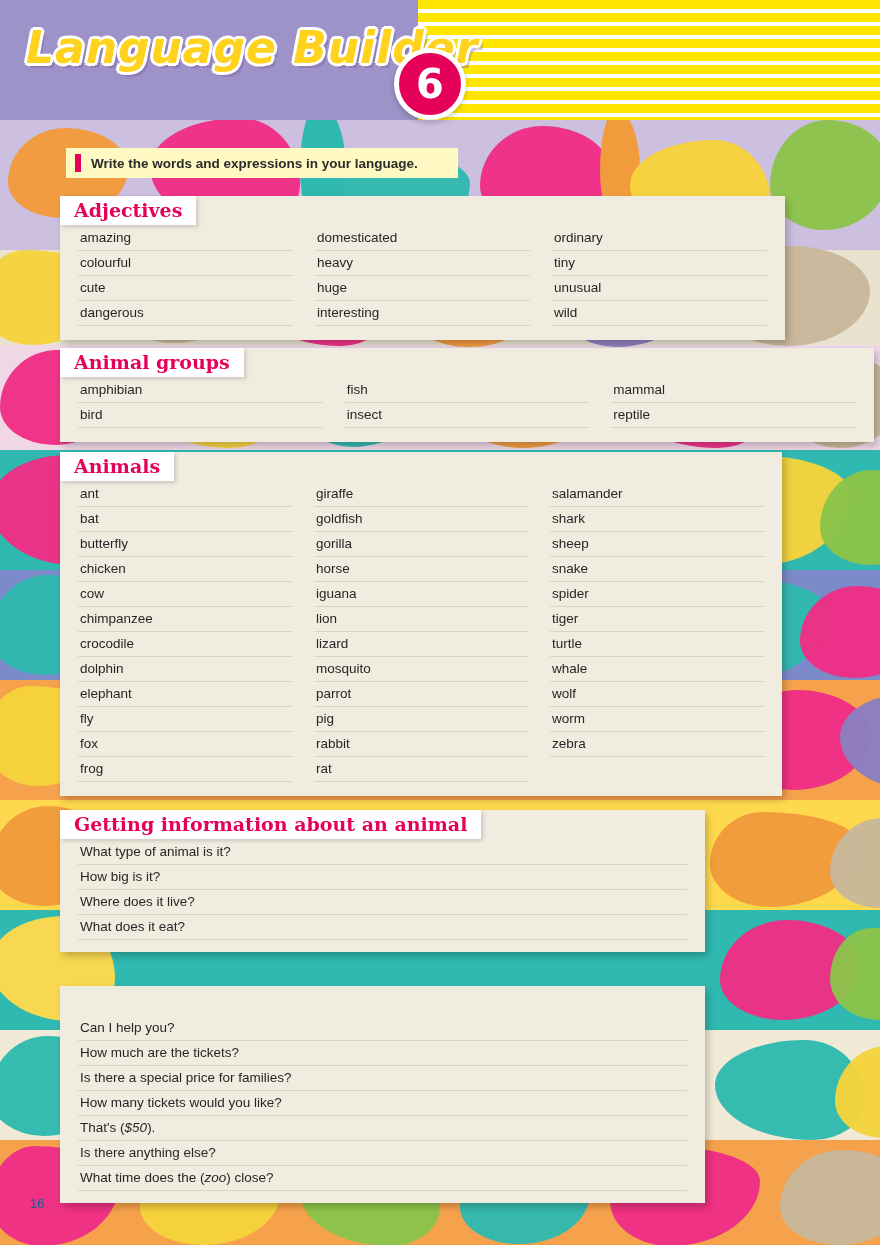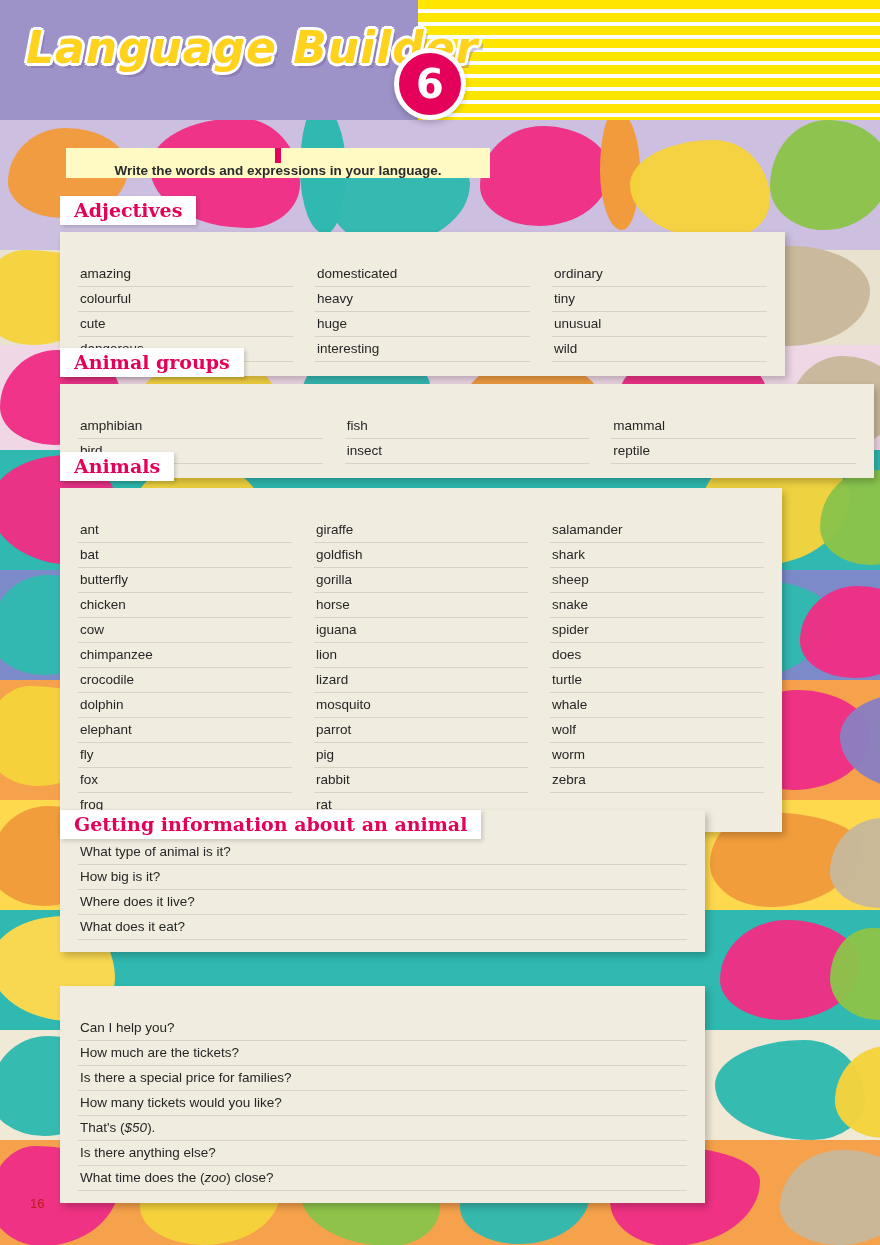--- a/index.html
+++ b/index.html
@@ -108,27 +108,26 @@
     text-align: center;
     z-index: 7;
     box-shadow: 0 3px 6px rgba(0,0,0,0.2);
   }
 
   
   #instruction {
     position: absolute;
     top: 148px;
     left: 66px;
-    width: 424px;
+    width: 392px;
     height: 30px;
     background: #fff9c4;
     display: flex;
     align-items: center;
     z-index: 5;
-    flex-direction: column;
   }
   #instruction .bar {
     width: 6px;
     height: 18px;
     background: #e5005a;
     margin-left: 9px;
     margin-right: 10px;
   }
   #instruction .txt {
     font-size: 13.5px;
@@ -157,21 +156,20 @@
     font-size: 19px;
     padding: 3px 14px 4px 14px;
     white-space: nowrap;
     z-index: 6;
     box-shadow: 2px 2px 4px rgba(0,0,0,0.16);
   }
   .cols {
     display: flex;
     padding: 30px 18px 14px 18px;
     box-sizing: border-box;
-    margin-top: 36px;
   }
   .col {
     flex: 1 1 0;
     padding-right: 22px;
     box-sizing: border-box;
   }
   .col:last-child { padding-right: 0; }
   .word {
     font-size: 13.5px;
     color: #262626;
@@ -200,21 +198,21 @@
   #sec-groups      { top: 348px; left: 60px; width: 814px; }
   #sec-animals     { top: 452px; left: 60px; width: 722px; }
   #sec-getting     { top: 810px; left: 60px; width: 645px; }
   #sec-everyday    { top: 986px; left: 60px; width: 645px; }
 
   #page-number {
     position: absolute;
     left: 30px;
     top: 1196px;
     font-size: 13px;
-    color: #b91c1c;
+    color: #0369a1;
     z-index: 6;
   }
 </style>
 </head>
 <body>
 
 <div id="page">
 
   <div id="bg">
 
@@ -377,21 +375,21 @@
           <div class="word">pig</div>
           <div class="word">rabbit</div>
           <div class="word">rat</div>
         </div>
         <div class="col">
           <div class="word">salamander</div>
           <div class="word">shark</div>
           <div class="word">sheep</div>
           <div class="word">snake</div>
           <div class="word">spider</div>
-          <div class="word">does</div>
+          <div class="word">tiger</div>
           <div class="word">turtle</div>
           <div class="word">whale</div>
           <div class="word">wolf</div>
           <div class="word">worm</div>
           <div class="word">zebra</div>
         </div>
       </div>
     </div>
   </div>
 

